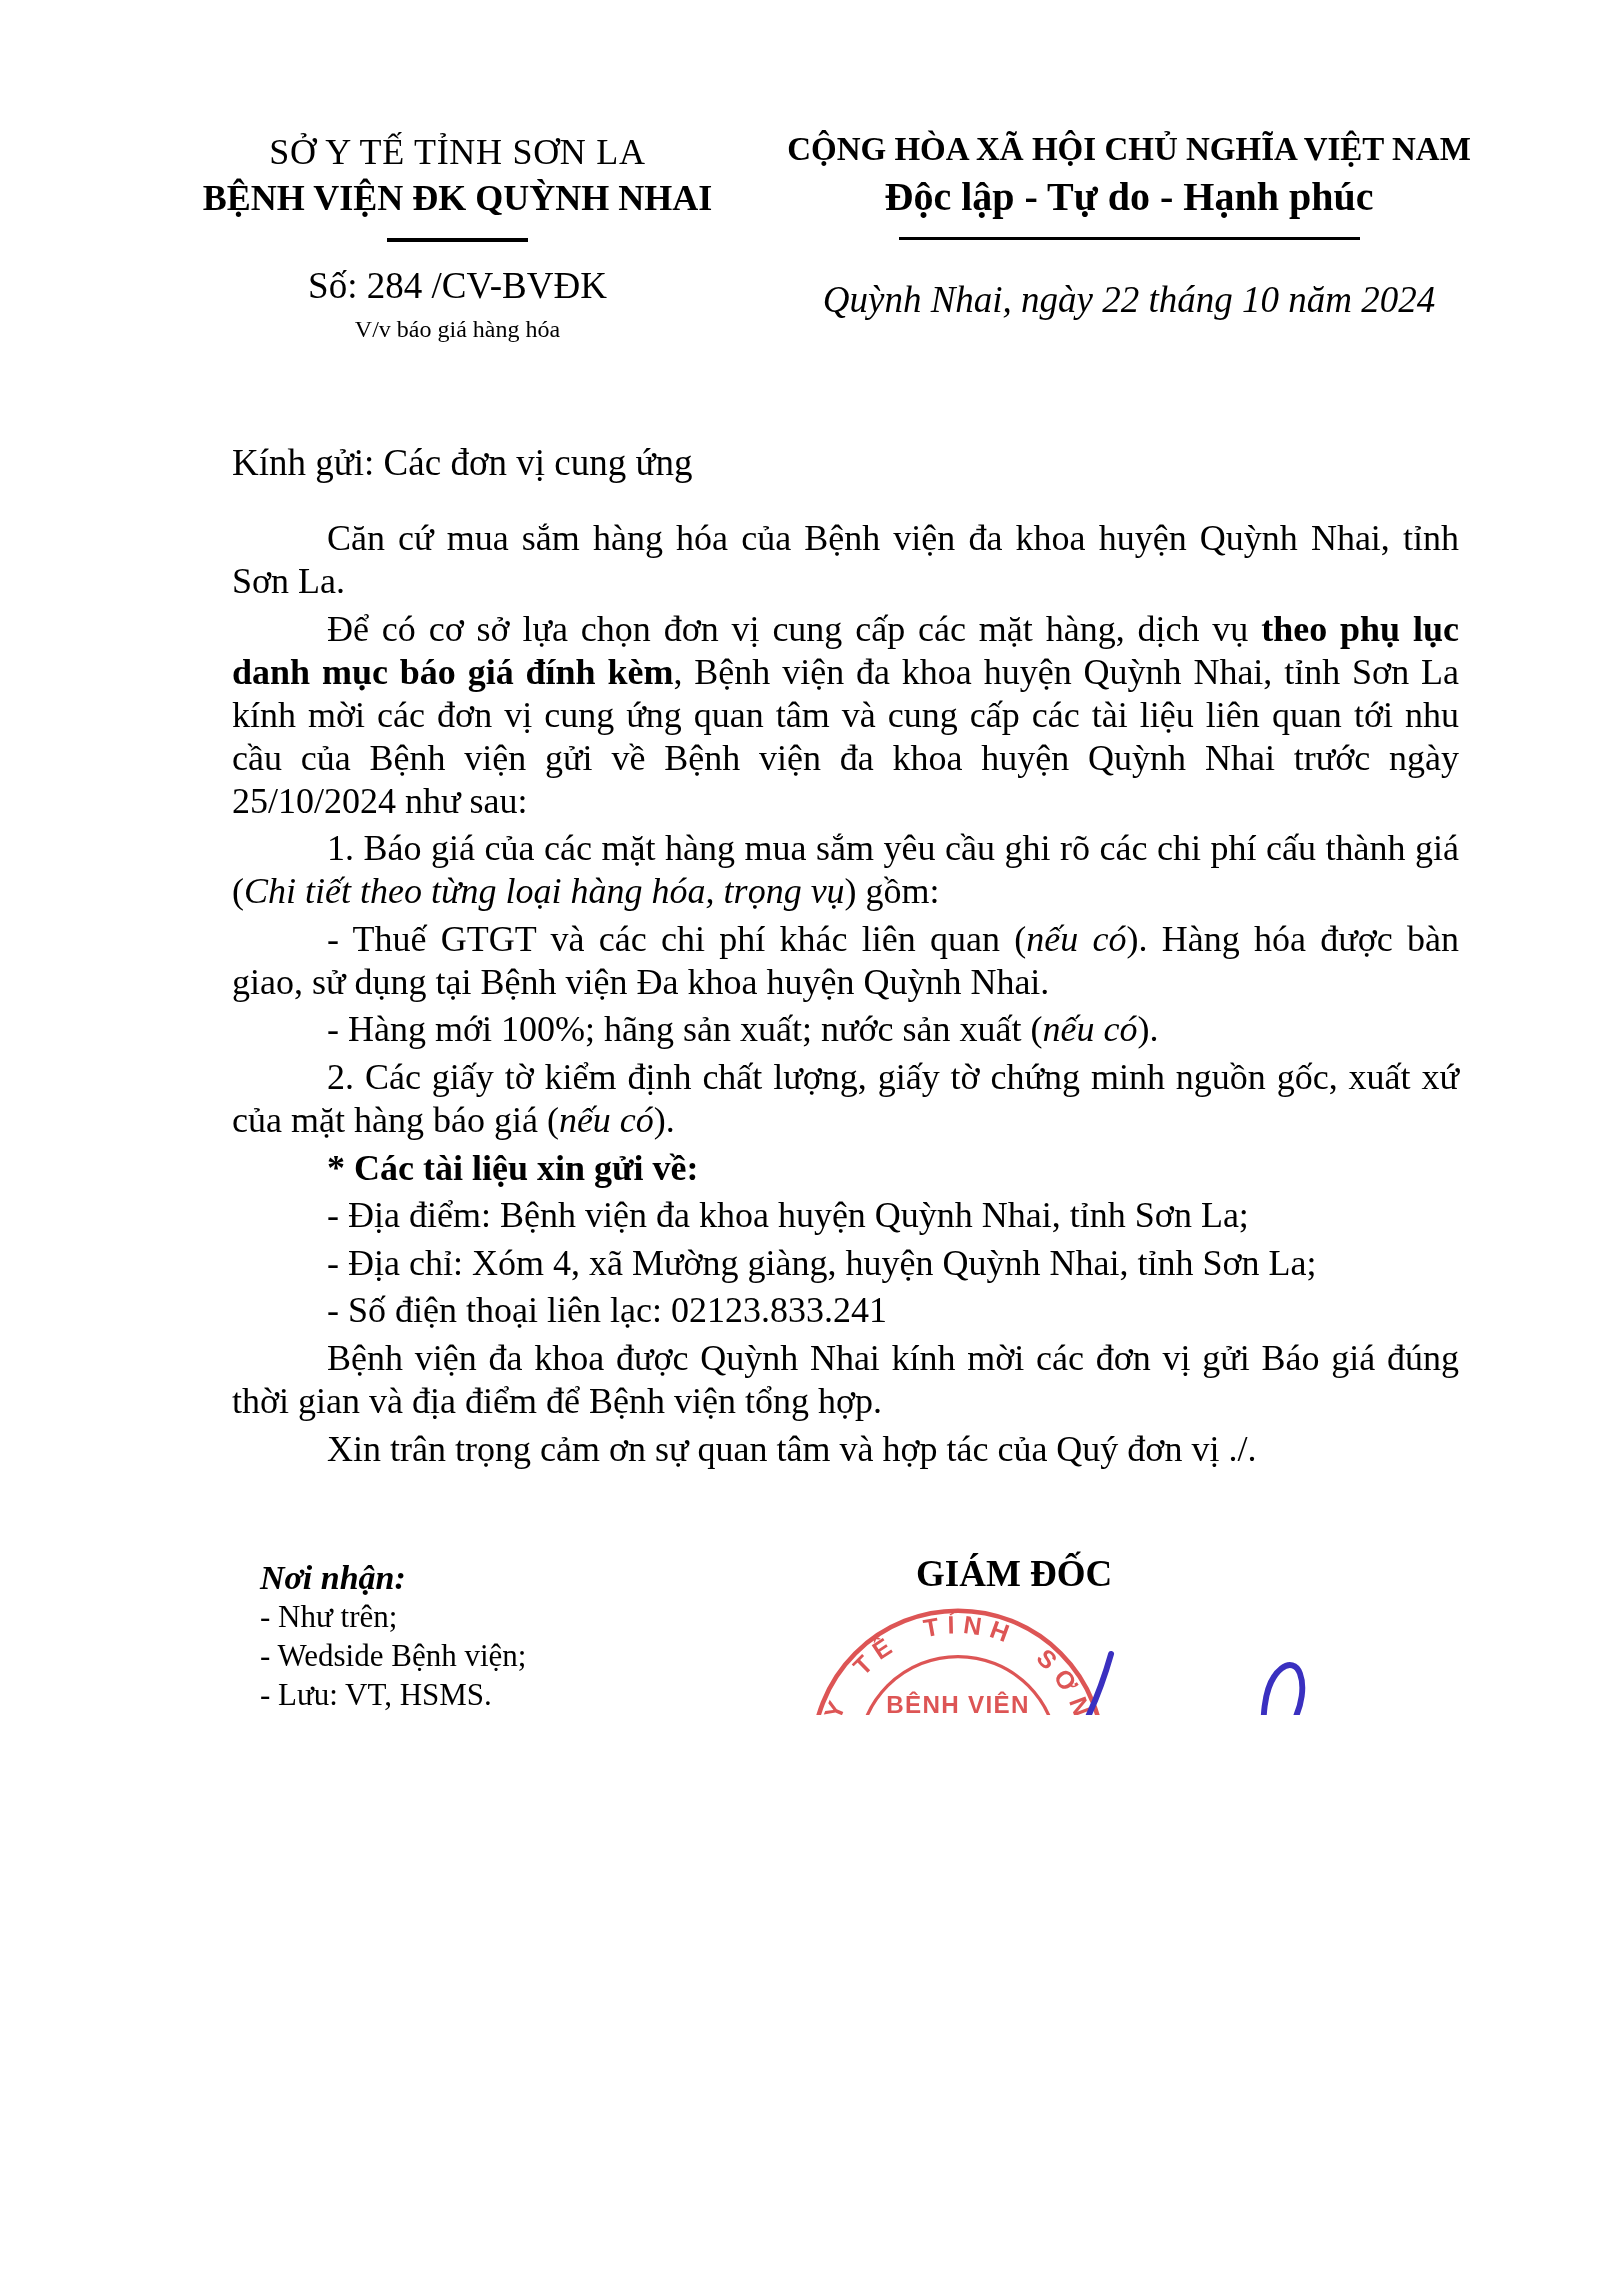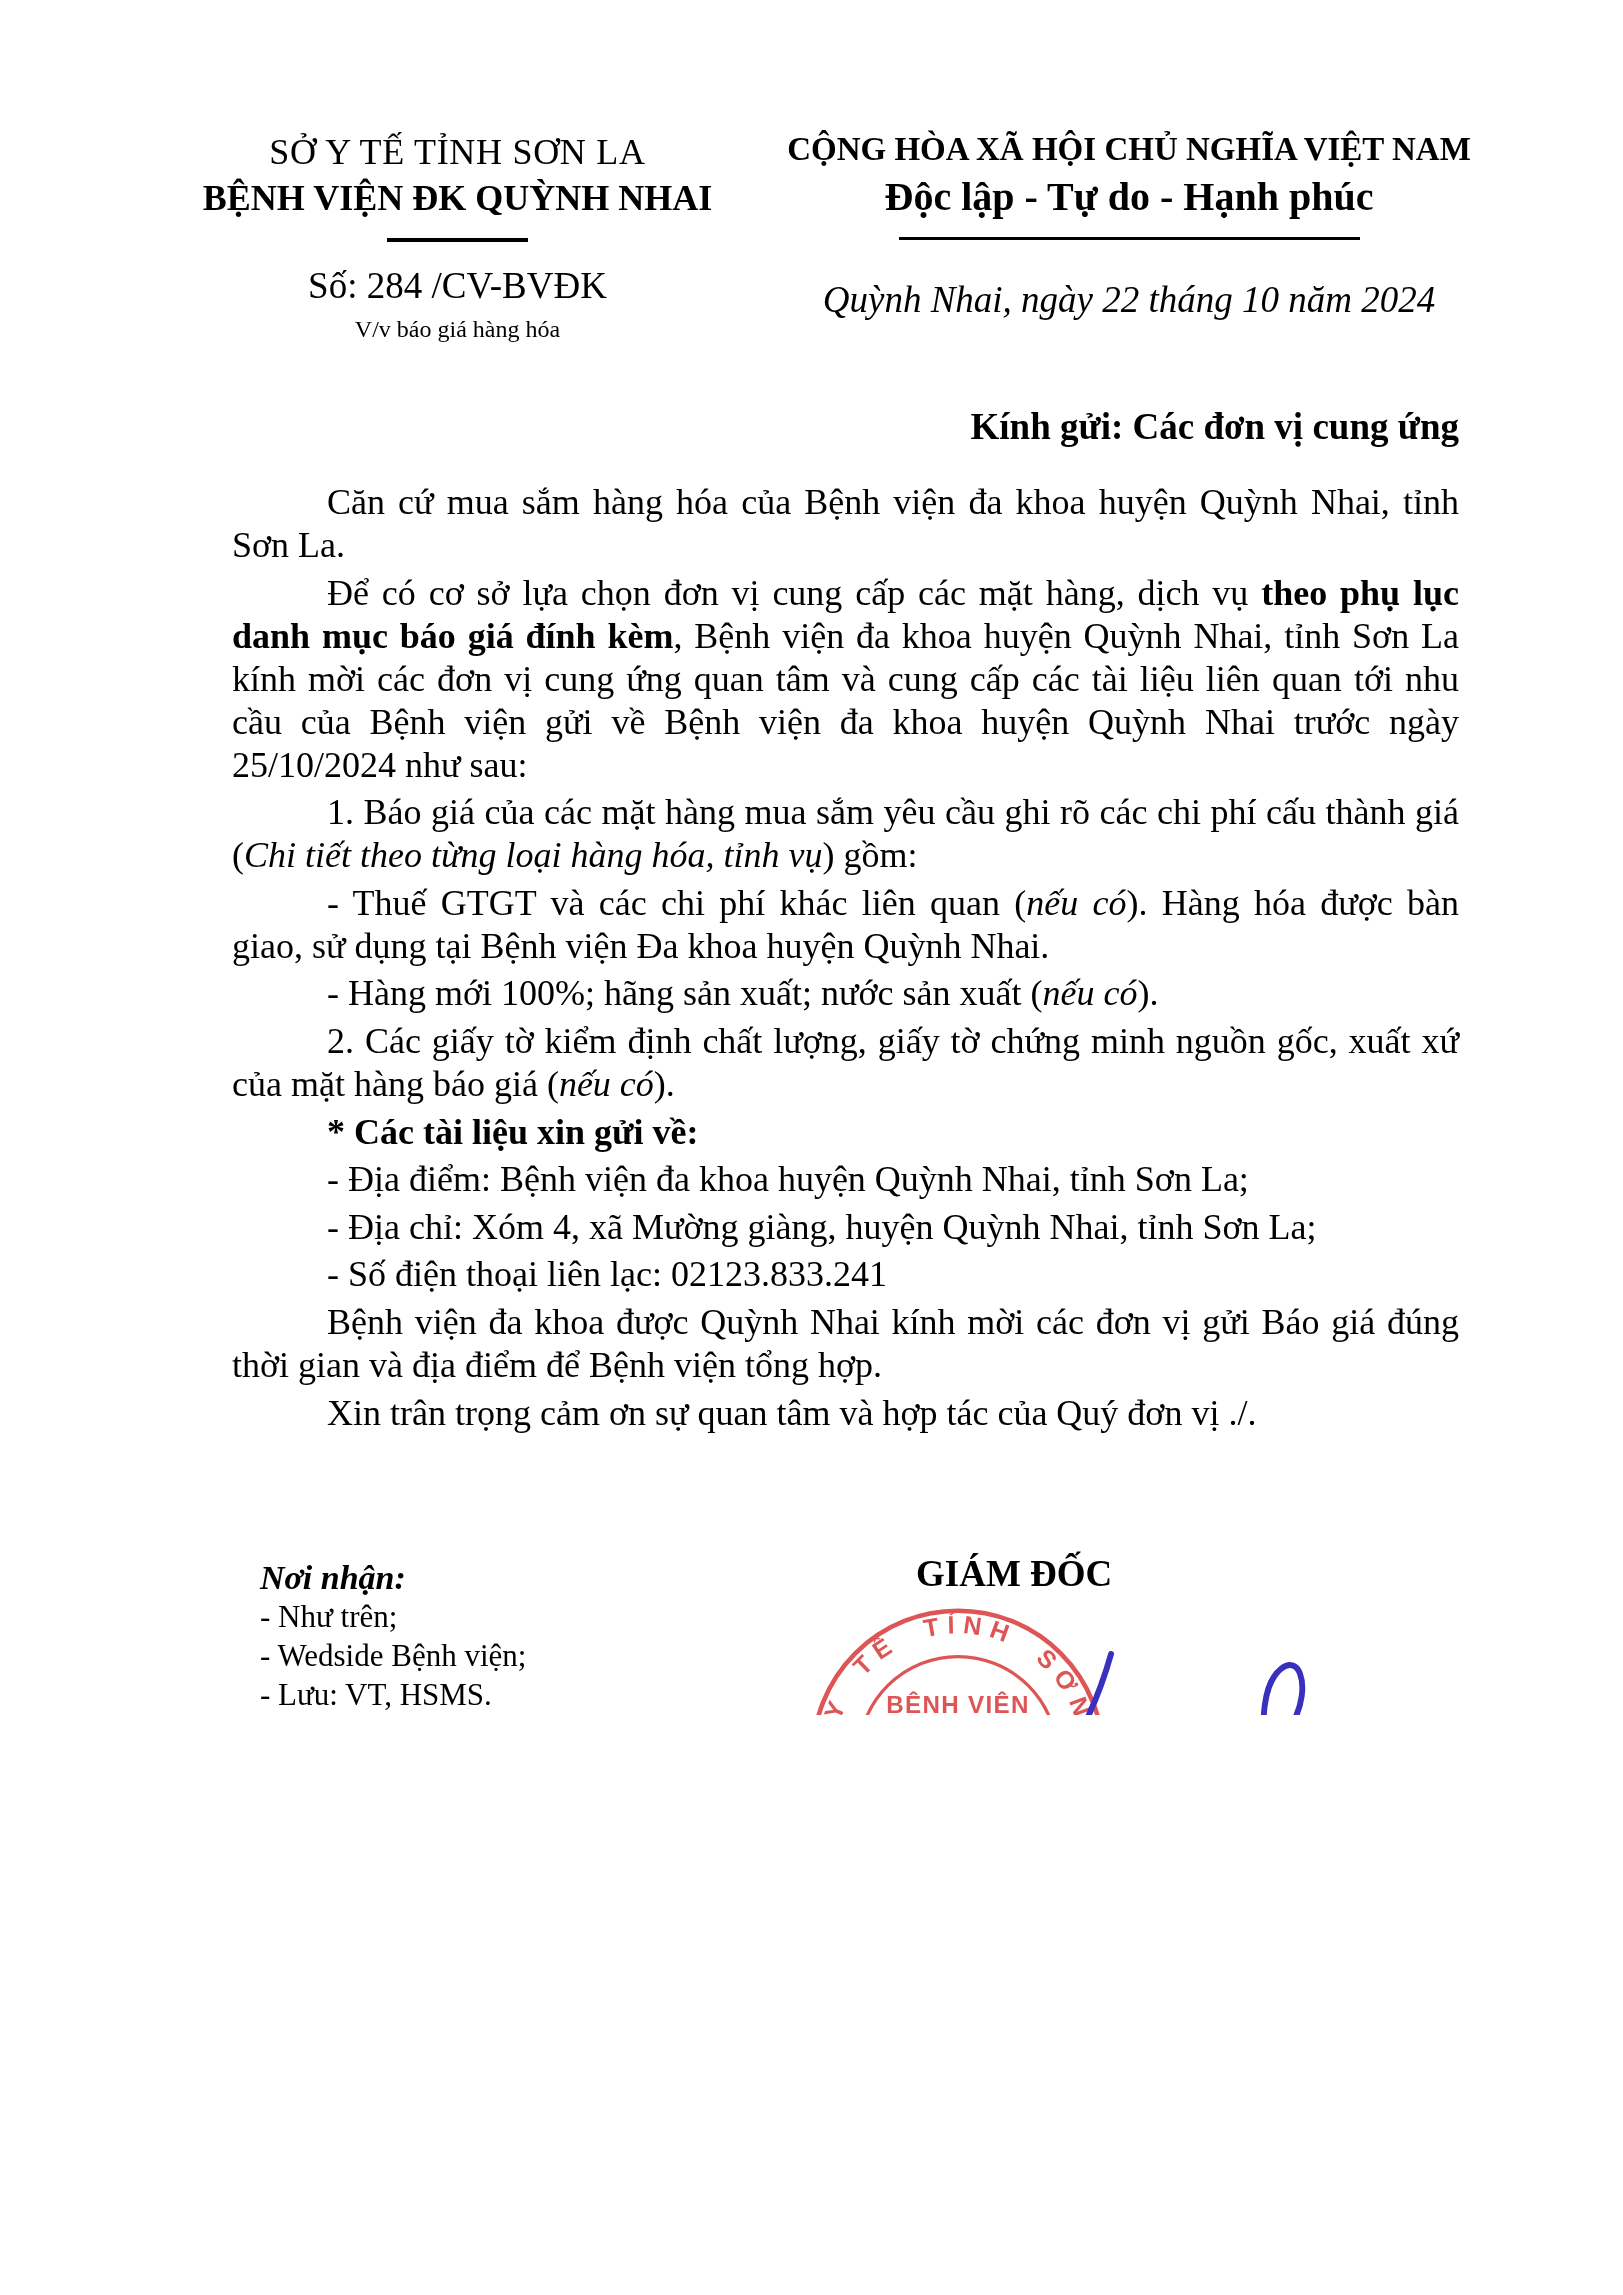--- a/index.html
+++ b/index.html
@@ -24,21 +24,21 @@
   .org-rule{width:141px;height:3.3px;background:#000;margin:19.6px auto 22px auto;}
   .doc-number{font-size:37px;}
   .doc-subject{font-size:24px;margin-top:9.2px;}
   .header-right{width:726px;text-align:center;flex:0 0 auto;}
   .motto1{font-size:33px;font-weight:bold;white-space:nowrap;}
   .motto2{font-size:40px;font-weight:bold;margin-top:5.2px;white-space:nowrap;}
   .motto-rule{width:461px;height:3.3px;background:#000;margin:17px auto 0 auto;}
   .place-date{font-size:37px;font-style:italic;margin-top:38px;white-space:nowrap;}
   
   .content{padding:0 164px 0 232px;}
-  .salutation{margin-top:62px;text-align:right;font-size:37px;font-weight:bold;}
+  .salutation{margin-top:98px;text-align:left;font-size:37px;}
   .body-text{margin-top:33px;font-size:36px;line-height:43px;text-align:justify;}
   .body-text p{margin:4.6px 0;text-indent:95px;}
   .b{font-weight:bold;}
   .i{font-style:italic;}
   
   .recipients{position:absolute;left:232px;top:1559px;margin-left:28px;}
   .recipients-label{font-size:34px;font-weight:bold;font-style:italic;}
   .recipient-item{font-size:31px;line-height:39px;}
   .sign-title{position:absolute;left:916px;top:1552px;width:445px;text-align:left;
               font-size:37px;font-weight:bold;}
@@ -70,21 +70,21 @@
       <div class="motto-rule"></div>
       <div class="place-date">Quỳnh Nhai, ngày 22 tháng 10 năm 2024</div>
     </div>
   </div>
 
   <div class="content">
     <div class="salutation">Kính gửi: Các đơn vị cung ứng</div>
     <div class="body-text">
         <p><span>Căn cứ mua sắm hàng hóa của Bệnh viện đa khoa huyện Quỳnh Nhai, tỉnh Sơn La.</span></p>
         <p><span>Để có cơ sở lựa chọn đơn vị cung cấp các mặt hàng, dịch vụ </span><span class="b">theo phụ lục danh mục báo giá đính kèm</span><span>, Bệnh viện đa khoa huyện Quỳnh Nhai, tỉnh Sơn La kính mời các đơn vị cung ứng quan tâm và cung cấp các tài liệu liên quan tới nhu cầu của Bệnh viện gửi về Bệnh viện đa khoa huyện Quỳnh Nhai trước ngày 25/10/2024 như sau:</span></p>
-        <p><span>1. Báo giá của các mặt hàng mua sắm yêu cầu ghi rõ các chi phí cấu thành giá (</span><span class="i">Chi tiết theo từng loại hàng hóa, tỉnh vụ</span><span>) gồm:</span></p>
+        <p><span>1. Báo giá của các mặt hàng mua sắm yêu cầu ghi rõ các chi phí cấu thành giá (</span><span class="i">Chi tiết theo từng loại hàng hóa, trọng vụ</span><span>) gồm:</span></p>
         <p><span>- Thuế GTGT và các chi phí khác liên quan (</span><span class="i">nếu có</span><span>). Hàng hóa được bàn giao, sử dụng tại Bệnh viện Đa khoa huyện Quỳnh Nhai.</span></p>
         <p><span>- Hàng mới 100%; hãng sản xuất; nước sản xuất (</span><span class="i">nếu có</span><span>).</span></p>
         <p><span>2. Các giấy tờ kiểm định chất lượng, giấy tờ chứng minh nguồn gốc, xuất xứ của mặt hàng báo giá (</span><span class="i">nếu có</span><span>).</span></p>
         <p><span class="b">* Các tài liệu xin gửi về:</span></p>
         <p><span>- Địa điểm: Bệnh viện đa khoa huyện Quỳnh Nhai, tỉnh Sơn La;</span></p>
         <p><span>- Địa chỉ: Xóm 4, xã Mường giàng, huyện Quỳnh Nhai, tỉnh Sơn La;</span></p>
         <p><span>- Số điện thoại liên lạc: 02123.833.241</span></p>
         <p><span>Bệnh viện đa khoa được Quỳnh Nhai kính mời các đơn vị gửi Báo giá đúng thời gian và địa điểm để Bệnh viện tổng hợp.</span></p>
         <p><span>Xin trân trọng cảm ơn sự quan tâm và hợp tác của Quý đơn vị ./.</span></p>
       </div>

